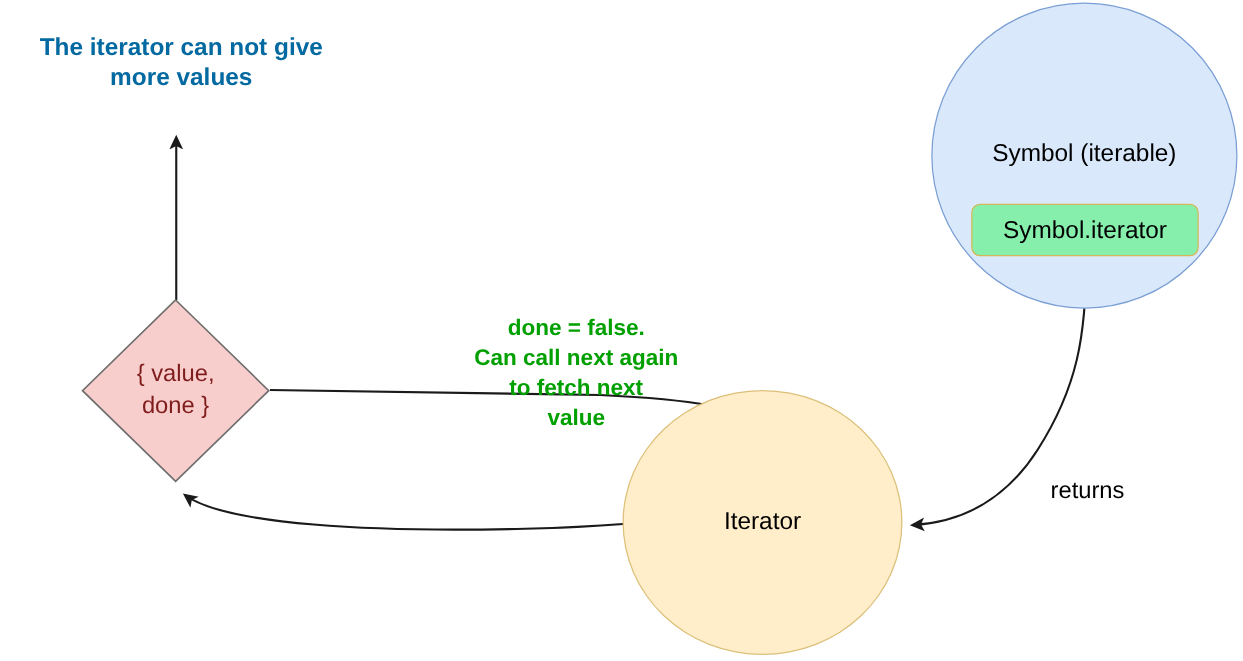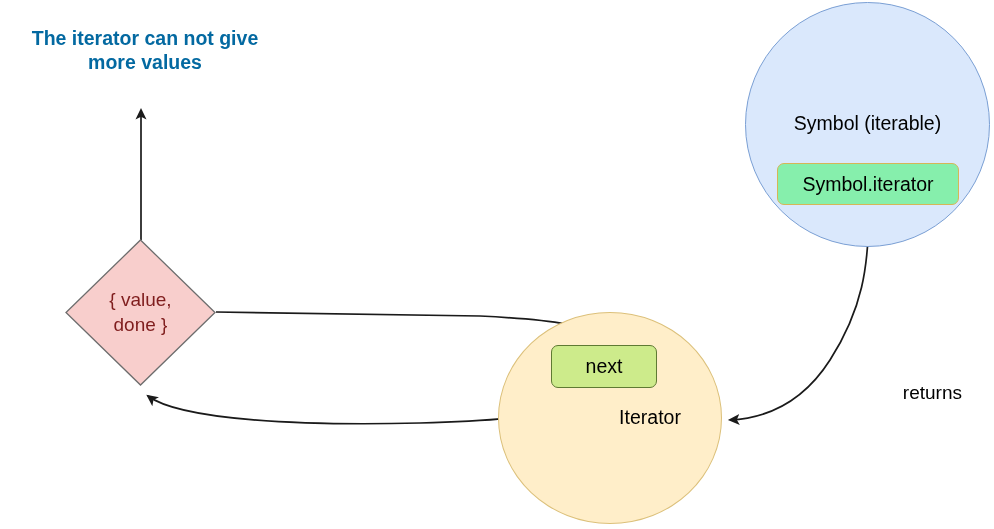--- a/index.html
+++ b/index.html
@@ -84,21 +84,20 @@
     border-radius: 50%;
     background: #ffeec9;
     border: 1.3px solid #dcc07a;
     box-sizing: border-box;
   }
   .label-iterator {
     left: 498px;
     top: 406px;
     width: 224px;
     font-size: 19.5px;
-    padding-left: 40px;
   }
 
   
   .box-next {
     position: absolute;
     left: 551px;
     top: 345px;
     width: 106px;
     height: 43px;
     background: #cdeb8b;
@@ -172,25 +171,24 @@
     font-size: 18px;
     font-weight: bold;
     line-height: 1.34;
     white-space: pre-line;
   }
   .text-returns {
     position: absolute;
     left: 810px;
     top: 382px;
     width: 120px;
-    text-align: right;
+    text-align: center;
     color: #000000;
     font-size: 19px;
     white-space: pre;
-    margin-left: 32px;
   }
 </style>
 </head>
 <body>
 
 <div id="canvas">
 
   <svg id="edges" viewBox="0 0 994 529" width="994" height="529" xmlns="http://www.w3.org/2000/svg">
     <defs>
       <marker id="arrow" viewBox="0 0 12 12" refX="9" refY="6" markerWidth="7.5" markerHeight="7.5" orient="auto-start-reverse">
@@ -212,29 +210,30 @@
   <div class="circle-object"></div>
   <div class="node-text label-object">Symbol (iterable)</div>
 
   <div class="box-symbol">
     <span>Symbol.iterator</span>
   </div>
 
   <div class="circle-iterator"></div>
   <div class="node-text label-iterator">Iterator</div>
 
-  <div class="box-next">
-    <span>next</span>
-  </div>
 
   <div class="diamond-wrap">
     <div class="diamond-label">{ value,
 done }</div>
   </div>
 
   <div class="text-red">The iterator can not give
 more values</div>
 
 
+  <div class="text-green">done = false.
+Can call next again
+to fetch next
+value</div>
 
   <div class="text-returns">returns</div>
 
 </div>
 
 </body></html>

